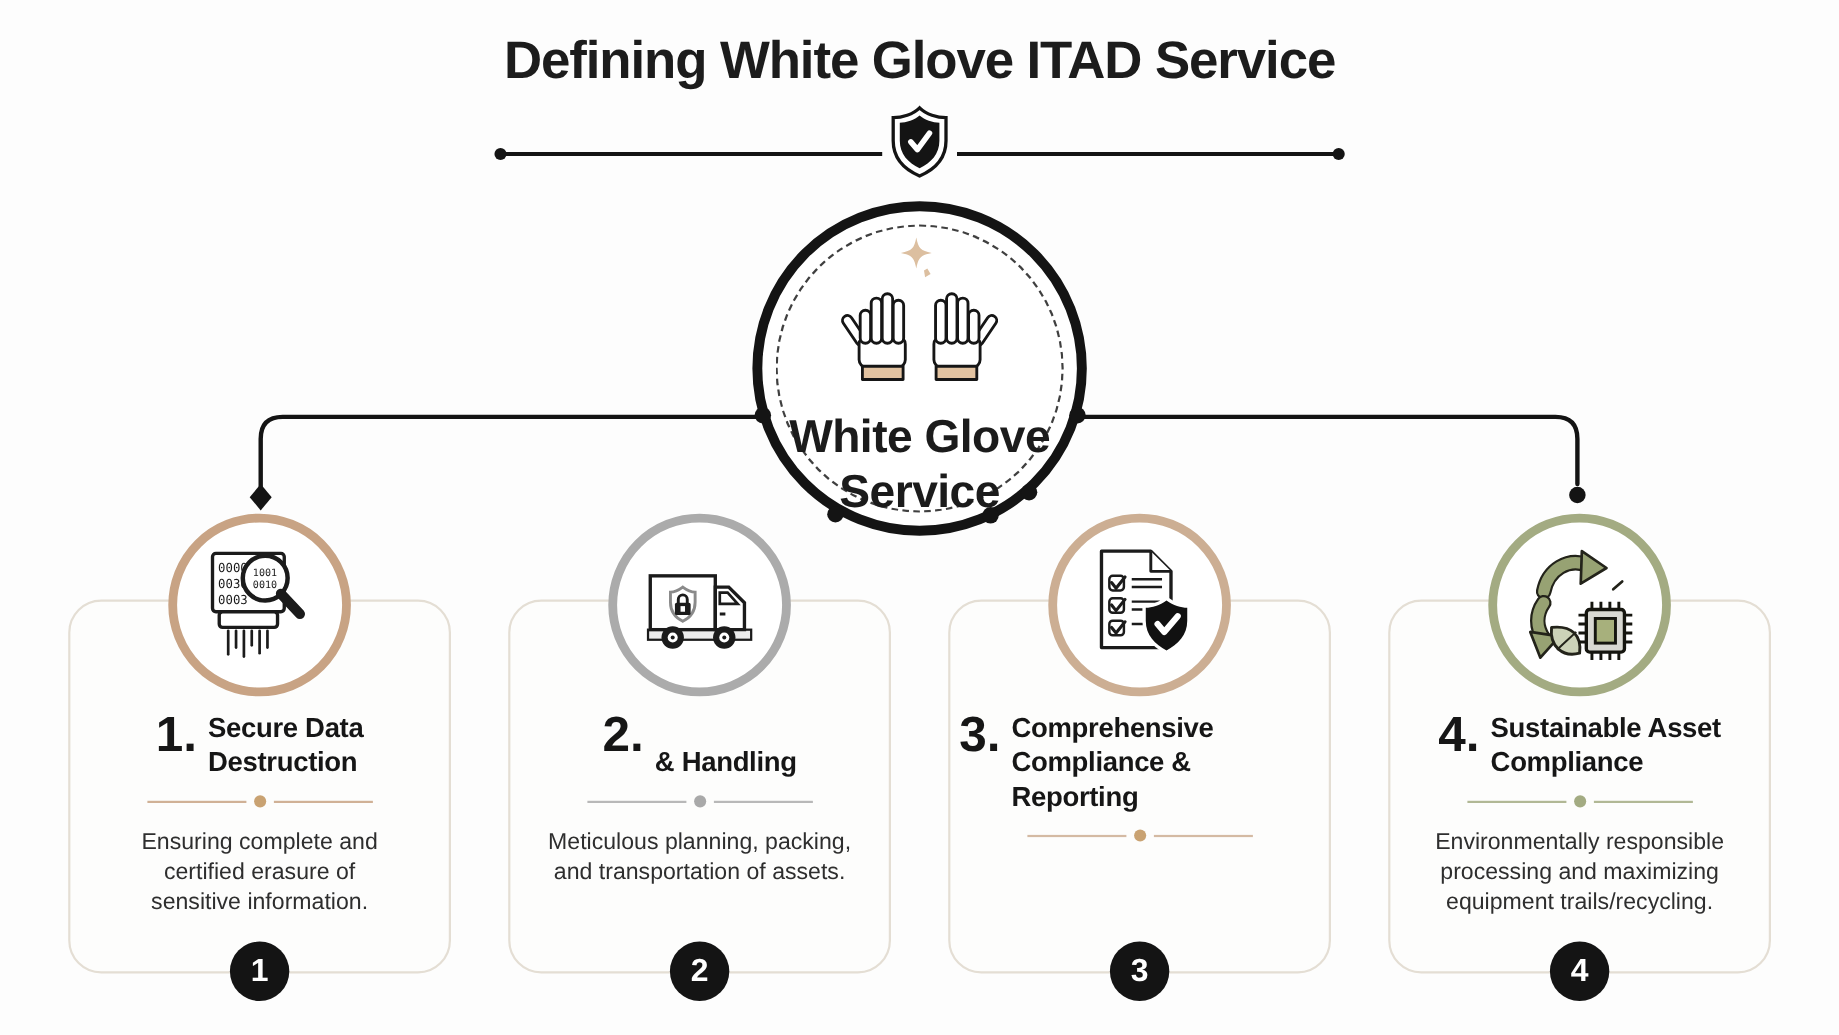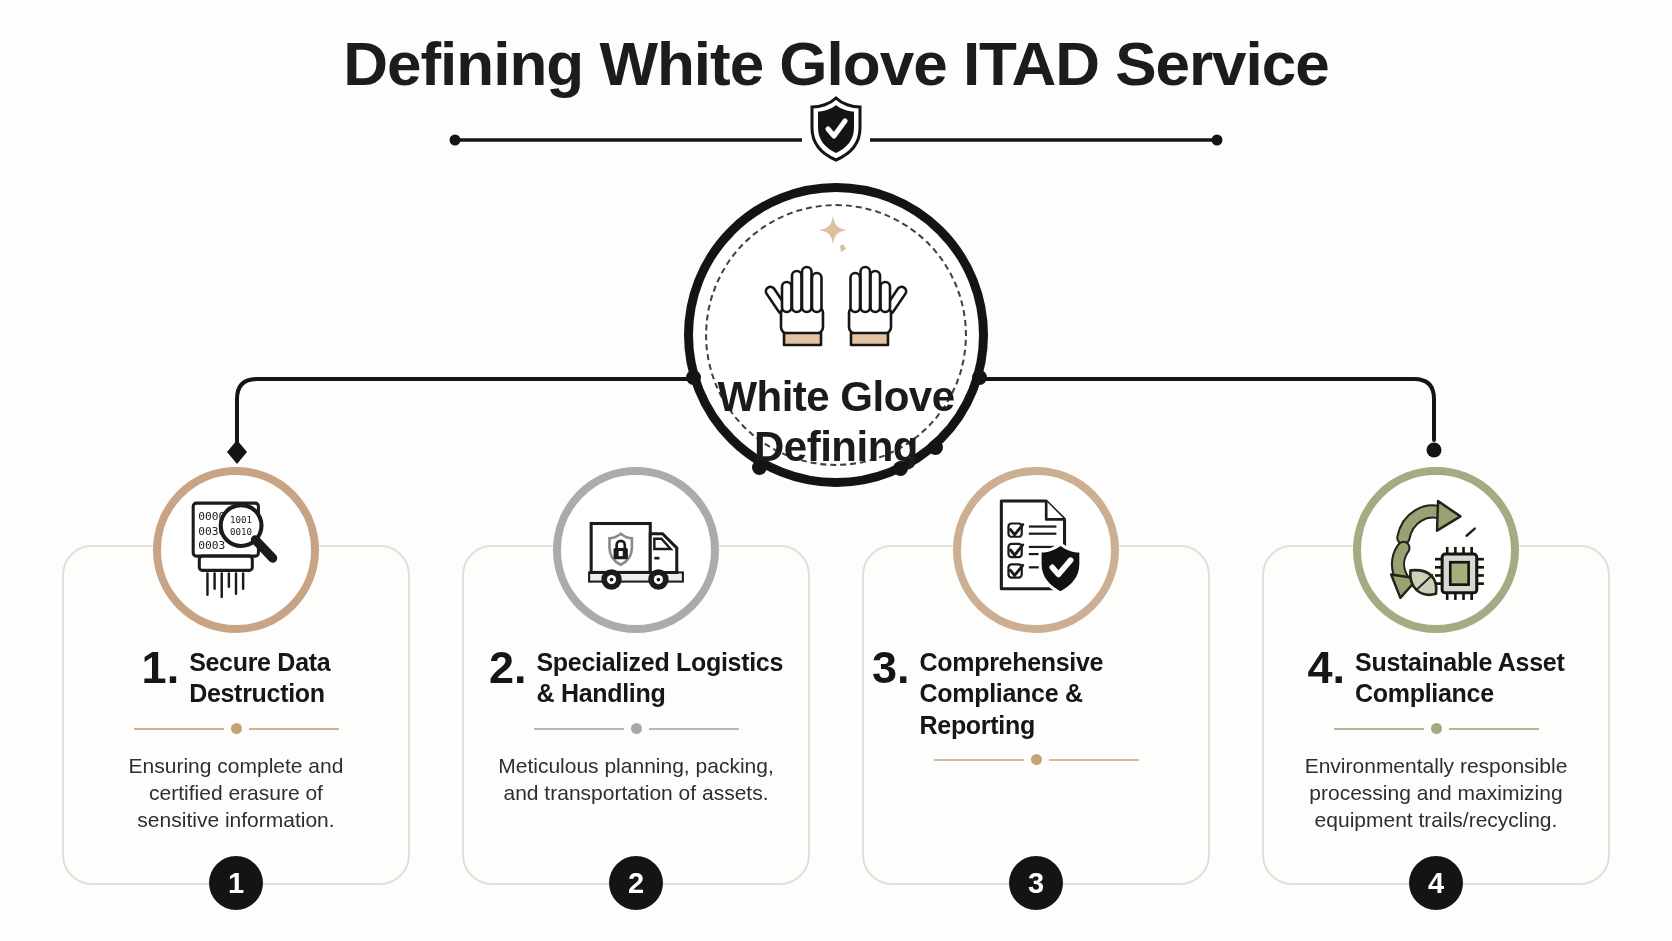--- a/index.html
+++ b/index.html
@@ -4,21 +4,21 @@
 <style>
   html,body{margin:0;padding:0;background:#e9e9e9;}
   .stage{
     position:relative;width:1672px;height:941px;margin:0 auto;
     background:#fdfdfd;overflow:hidden;
     font-family:"Liberation Sans","DejaVu Sans",sans-serif;
     color:#1f1f1f;
   }
   .page-title{
     position:absolute;top:28px;left:0;width:100%;
-    text-align:center;font-size:62px;font-weight:700;letter-spacing:-1px;
+    text-align:center;font-size:48px;font-weight:700;letter-spacing:-1px;
     color:#1c1c1c;
   }
   svg.ornament{position:absolute;left:0;top:0;z-index:1;}
 
   
   .center-node{
     position:absolute;left:684px;top:183px;width:304px;height:304px;
     box-sizing:border-box;border:9px solid #141414;border-radius:50%;
     background:#fff;z-index:2;
   }
@@ -127,21 +127,21 @@
             <rect x="33" y="5" width="9.5" height="45" rx="4.7"></rect>
             <rect x="43" y="11" width="9.5" height="39" rx="4.7"></rect>
             <rect x="15" y="71" width="37" height="12" fill="#e3c3a1"></rect>
           </g>
         </defs>
         <use href="#glove" transform="translate(8,6)"></use>
         <use href="#glove" transform="translate(142,6) scale(-1,1)"></use>
       </svg>
       <div class="center-label">
         <span>White Glove</span><br>
-        <span>Defining</span>
+        <span>Service</span>
       </div>
     </div>
   </div>
 
   <div class="bead" style="left:686px;top:370px"></div>
   <div class="bead" style="left:972px;top:370px"></div>
   <div class="bead" style="left:752px;top:460px"></div>
   <div class="bead" style="left:893px;top:461px"></div>
   <div class="bead" style="left:928px;top:440px"></div>
 
@@ -270,21 +270,21 @@
         <span class="line"></span>
       </div>
     <div class="card-desc">Ensuring complete and certified erasure of sensitive information.</div>
     <div class="badge">1</div>
   </div>
 
   <div class="card c1" style="--accent: #ababab; --dot: #a9a9a9;">
     <div class="title-row">
       <span class="card-num">2.</span>
       <span class="card-title">
-        <span>Specialized Logistics</span><br>
+        <br>
         <span>&amp; Handling</span>
       </span>
     </div>
     <div class="divider">
         <span class="line"></span>
         <span class="dot"></span>
         <span class="line"></span>
       </div>
     <div class="card-desc">Meticulous planning, packing, and transportation of assets.</div>
     <div class="badge">2</div>

